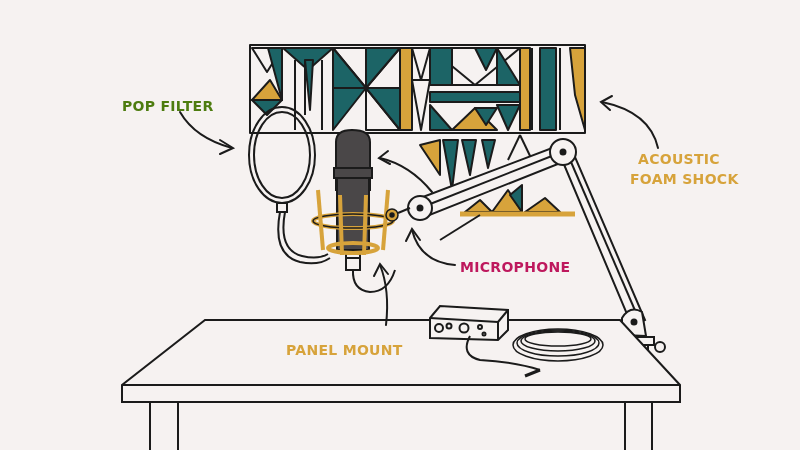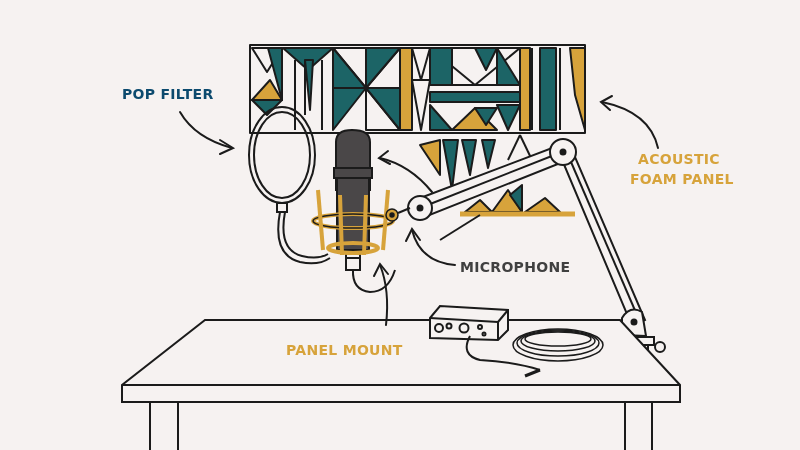--- a/index.html
+++ b/index.html
@@ -1,21 +1,21 @@
 <!DOCTYPE html>
 <html><head>
 <meta charset="utf-8">
 <style>
   html, body { margin: 0; padding: 0; }
   body { width: 800px; height: 450px; background: #f6f2f1; overflow: hidden; position: relative; font-family: "DejaVu Sans", sans-serif; }
   svg.scene { position: absolute; left: 0; top: 0; }
   .label { position: absolute; font-family: "DejaVu Sans", sans-serif; font-weight: bold; font-size: 14px; letter-spacing: 0.3px; line-height: 19px; white-space: nowrap; }
-  .teal { color: #0c4a6e; }
+  .teal { color: #4d7c0f; margin-top: 12px; }
   .gold { color: #d7a33b; }
-  .dark { color: #404040; }
+  .dark { color: #be185d; }
 </style>
 </head>
 <body>
 
 <svg class="scene" width="800" height="450" viewBox="0 0 800 450">
 
   <g stroke="#1b1b1b" stroke-width="2" stroke-linejoin="round">
     <rect x="250" y="45" width="335" height="88" fill="#f6f2f1"></rect>
 
     <polygon points="252,48 282,48 267,72" fill="#f6f2f1"></polygon>
@@ -163,15 +163,15 @@
     <path d="M386,325 Q390,290 380,265"></path>
     <path d="M374,276 L380,264 L388,274"></path>
 
     <path d="M432,192 Q410,165 380,158"></path>
     <path d="M388,151 L379,158 L390,164"></path>
   </g>
 </svg>
 
 <div class="label teal" style="left:122px; top:85px;">POP FILTER</div>
 <div class="label gold" style="left:638px; top:150px;">ACOUSTIC</div>
-<div class="label gold" style="left:630px; top:170px;">FOAM PANEL</div>
+<div class="label gold" style="left:630px; top:170px;">FOAM SHOCK</div>
 <div class="label dark" style="left:460px; top:258px;">MICROPHONE</div>
 <div class="label gold" style="left:286px; top:341px;">PANEL MOUNT</div>
 
 </body></html>

